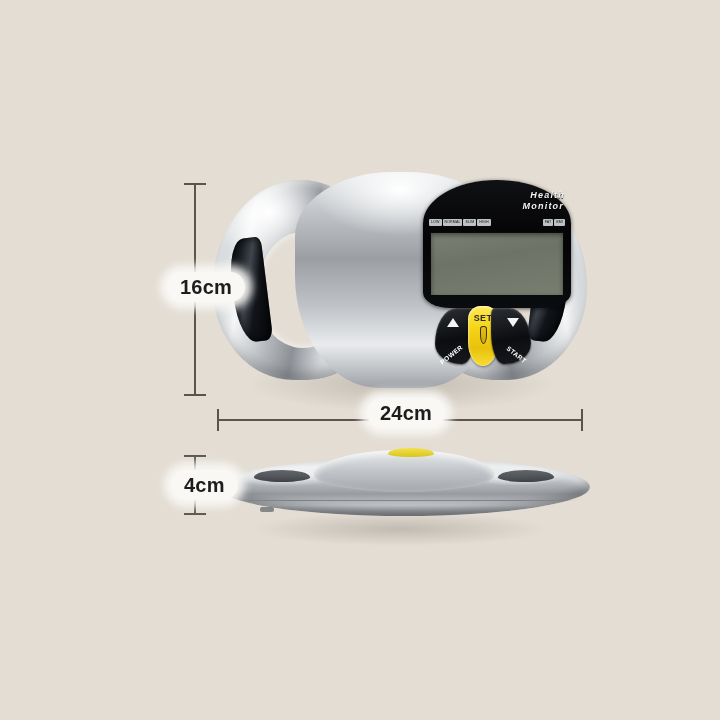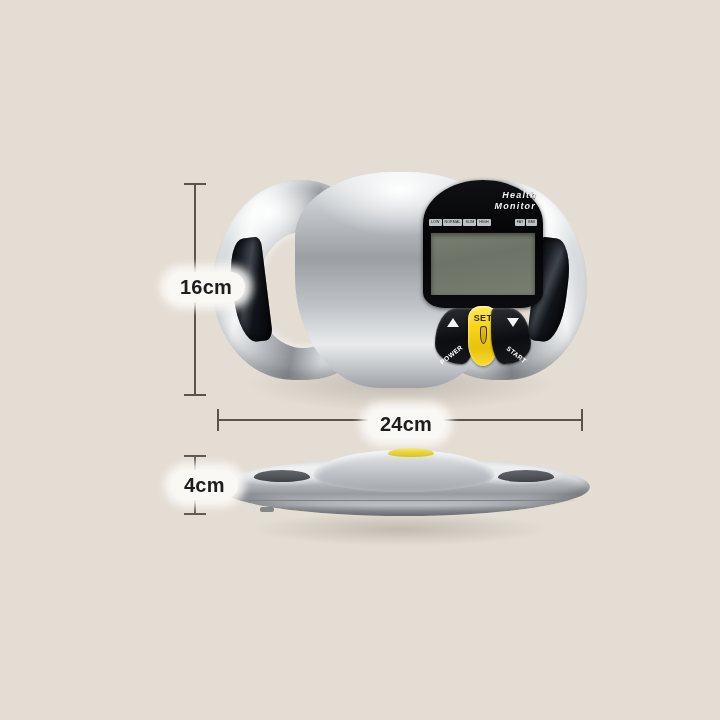--- a/index.html
+++ b/index.html
@@ -85,20 +85,21 @@
     background:
       radial-gradient(ellipse 70% 36% at 50% 8%, #ffffff 0%, rgba(255,255,255,0) 60%),
       linear-gradient(180deg,#e7eaec 0%,#c2c6ca 18%,#9b9fa4 40%,#bfc3c7 62%,#e9ebed 80%,#9ea2a7 100%);
   }
   
   .faceplate{
     position:absolute;left:128px;top:8px;width:120px;height:128px;
     border-radius:50% 50% 18% 18%/34% 34% 12% 12%;
     background:linear-gradient(180deg,#101114 0%,#040406 45%,#0b0c0f 100%);
     box-shadow:0 1px 4px rgba(0,0,0,.6);
+    padding-left:28px;
   }
   .brand{
     position:absolute;left:0;right:6px;top:10px;
     color:#f2f2f2;font-size:9px;font-weight:700;font-style:italic;
     letter-spacing:1.2px;text-align:right;line-height:11px;
     font-family:"Liberation Sans", sans-serif;
     text-shadow:0 1px 1px rgba(0,0,0,.9);
   }
   .brand span{display:block;}
   .brand .l2{padding-right:1px;}
@@ -280,21 +281,21 @@
     <div class="dimline v-line" style="left:194px;top:183px;height:213px;"></div>
     <div class="cap cap-h" style="left:184px;top:183px;"></div>
     <div class="cap cap-h" style="left:184px;top:394px;"></div>
     <div class="dim-pill" style="left:167px;top:272px;">16cm</div>
   </div>
 
   <div class="dim-annotation">
     <div class="dimline h-line" style="left:217px;top:419px;width:365px;"></div>
     <div class="cap cap-v" style="left:217px;top:409px;"></div>
     <div class="cap cap-v" style="left:581px;top:409px;"></div>
-    <div class="dim-pill" style="left:367px;top:409px;">24cm</div>
+    <div class="dim-pill" style="left:367px;top:398px;">24cm</div>
   </div>
 
   <div class="dim-annotation">
     <div class="dimline v-line" style="left:194px;top:455px;height:60px;"></div>
     <div class="cap cap-h" style="left:184px;top:455px;"></div>
     <div class="cap cap-h" style="left:184px;top:513px;"></div>
     <div class="dim-pill" style="left:171px;top:470px;text-align:center;">4cm</div>
   </div>
 
 </div>

